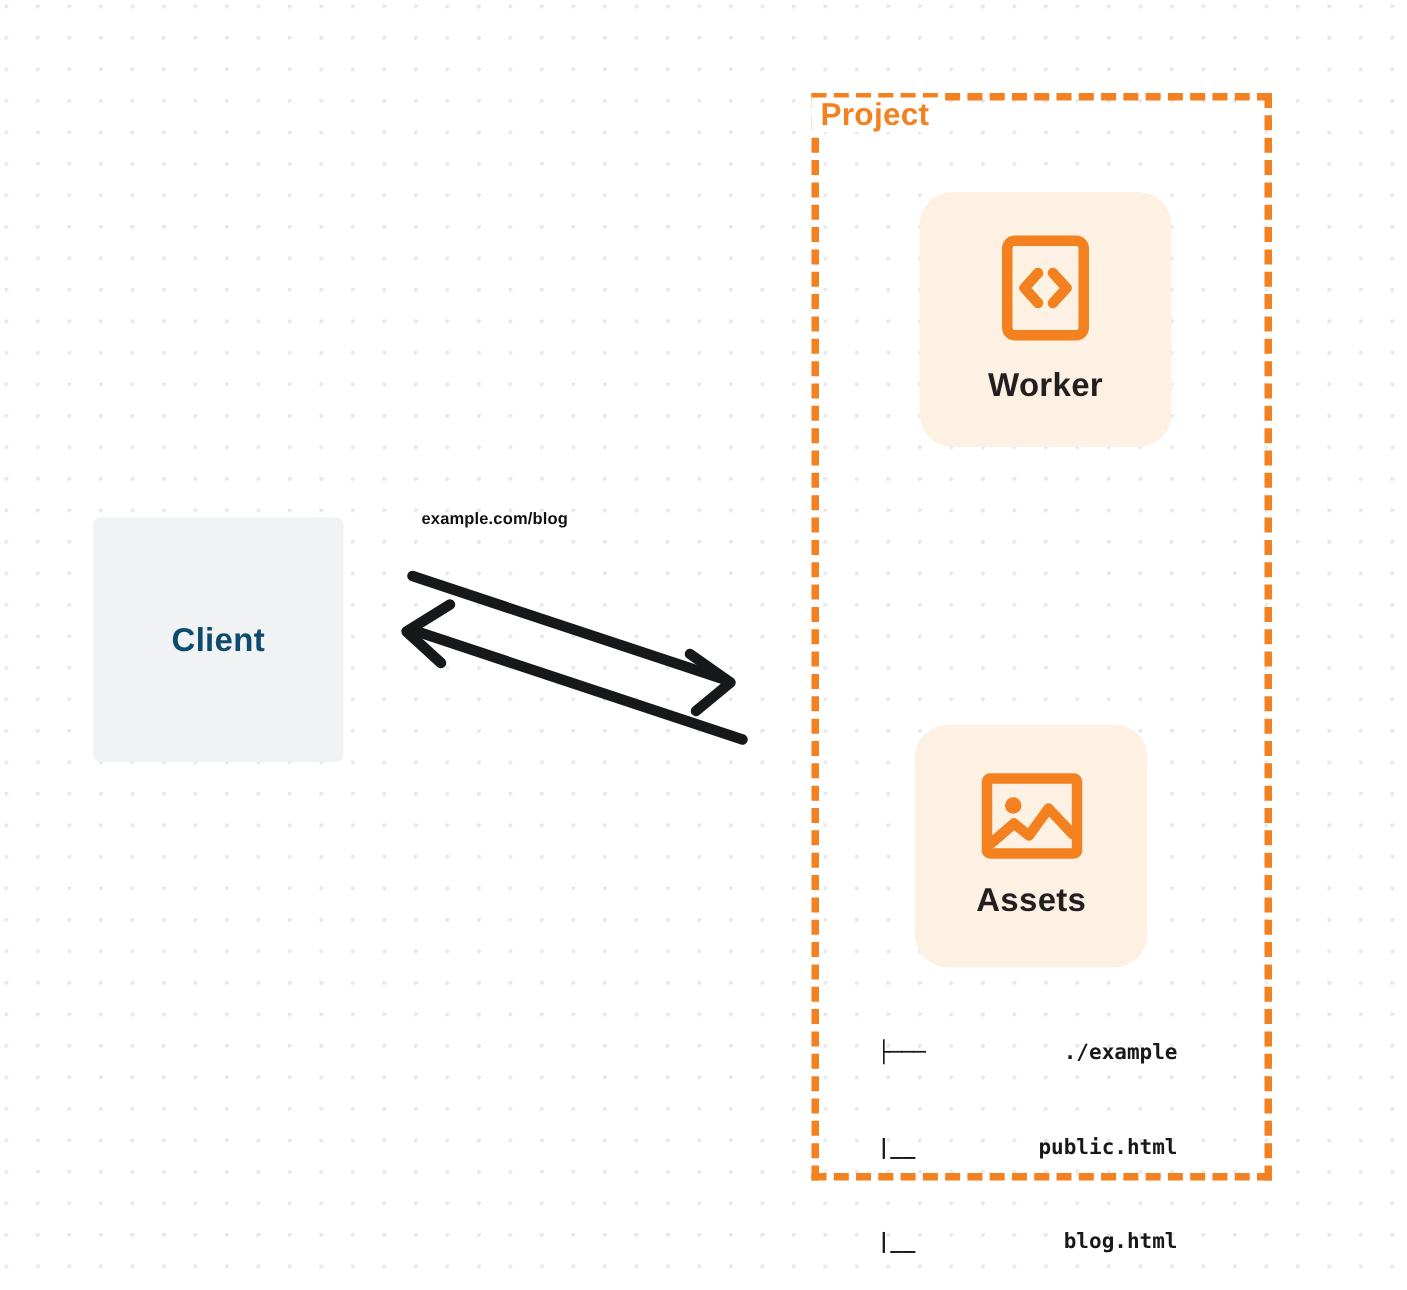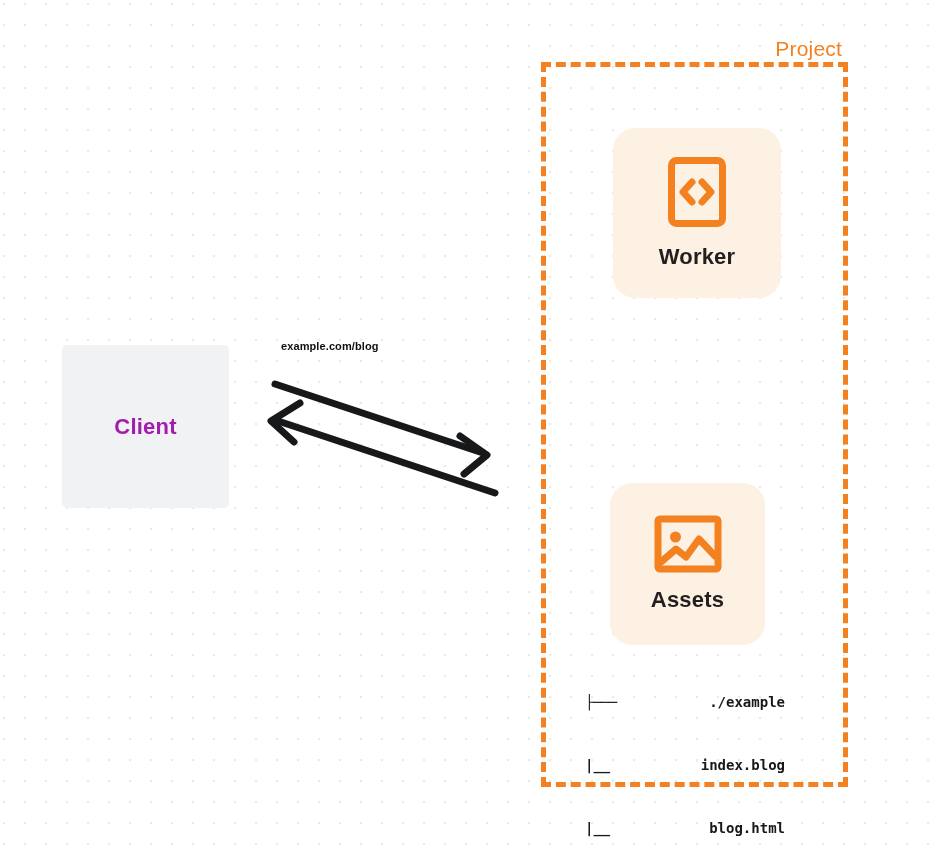--- a/index.html
+++ b/index.html
@@ -34,21 +34,21 @@
     height: 163px;
     background: #f1f2f4;
     border-radius: 5px;
     display: flex;
     align-items: center;
     justify-content: center;
   }
   #client-node .node-label {
     font-size: 22px;
     font-weight: bold;
-    color: #a21caf;
+    color: #0c4a6e;
     letter-spacing: 0.2px;
   }
 
   
   #edge-label {
     position: absolute;
     left: 281px;
     top: 340px;
     font-size: 11px;
     font-weight: bold;
@@ -74,25 +74,25 @@
     top: 62px;
     width: 307px;
     height: 725px;
     box-sizing: border-box;
     border: 5px dashed #f48120;
     background: transparent;
   }
   #project-title {
     position: absolute;
     left: 541px;
-    top: 36px;
+    top: 64px;
     width: 307px;
-    text-align: right;
+    text-align: left;
     font-size: 21px;
-    font-weight: normal;
+    font-weight: bold;
     color: #f48120;
     line-height: 26px;
     letter-spacing: 0.2px;
   }
   #project-title .title-text {
     background: #ffffff;
     padding: 0 6px;
   }
 
   
@@ -208,21 +208,21 @@
     <span class="card-label">Assets</span>
   </div>
 
   <div id="file-tree">
     <div class="tree-row root">
       <span class="tree-branch">├───</span>
       <span class="tree-name">./example</span>
     </div>
     <div class="tree-row">
       <span class="tree-branch">|__</span>
-      <span class="tree-name">index.blog</span>
+      <span class="tree-name">public.html</span>
     </div>
     <div class="tree-row">
       <span class="tree-branch">|__</span>
       <span class="tree-name">blog.html</span>
     </div>
     
   </div>
 
 </div>
 

